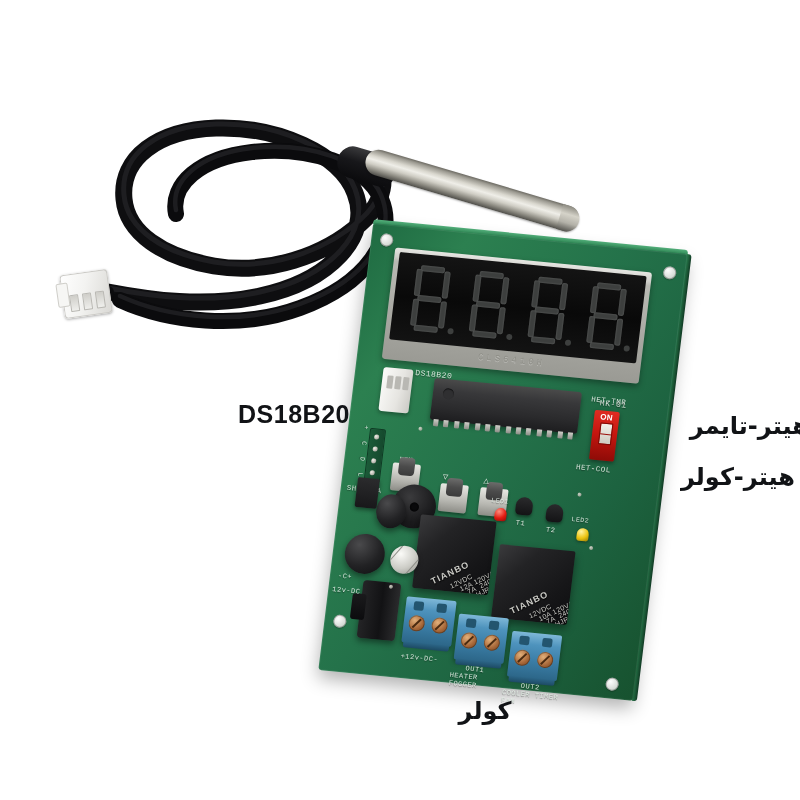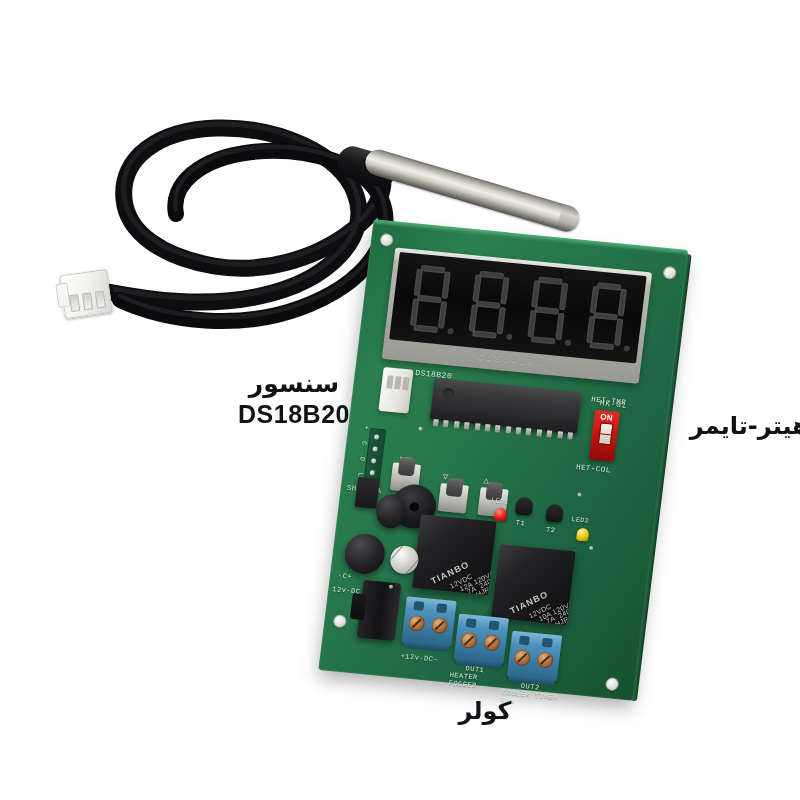--- a/index.html
+++ b/index.html
@@ -553,22 +553,22 @@
     <div class="silk" style="left:203px;top:442px;font-size:7px">OUT2</div>
     <div class="silk" style="left:185px;top:450px;font-size:7px;line-height:1.15">COOLER TIMER
 FAN</div>
 
     <div class="via" style="left:70px;top:198px"></div>
     <div class="via" style="left:236px;top:248px"></div>
     <div class="via" style="left:254px;top:300px"></div>
     <div class="via" style="left:60px;top:358px"></div>
   </div>
 
-  <div class="lbl lbl-fa" style="left:214px;top:370px;width:160px;font-size:25px">سنسور</div>
   <div class="lbl lbl-lat" style="left:214px;top:400px;width:160px;font-size:25px">DS18B20</div>
 
   <div class="lbl lbl-fa" style="left:669px;top:413px;width:140px;font-size:24px;text-align:right">هیتر-تایمر</div>
+  <div class="lbl lbl-fa" style="left:655px;top:464px;width:140px;font-size:24px;text-align:right">هیتر-کولر</div>
 
 
   <div class="lbl lbl-fa" style="left:440px;top:698px;width:90px;font-size:24px">کولر</div>
 
 
 </div>
 
 </body></html>

